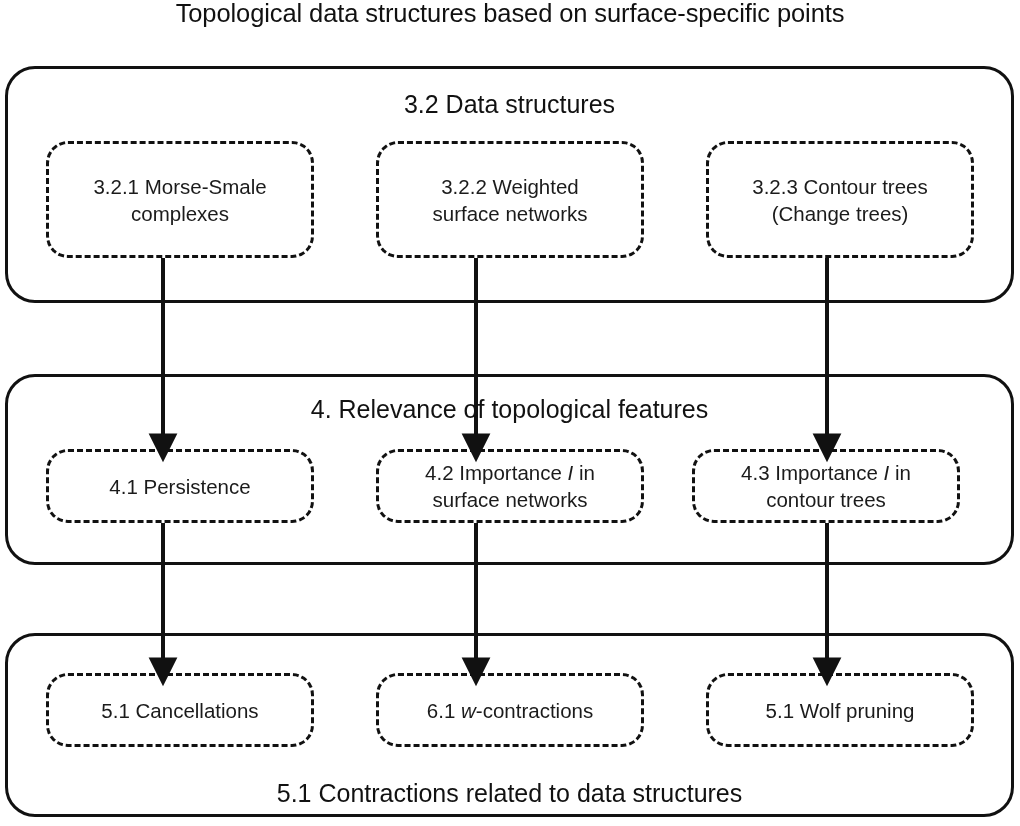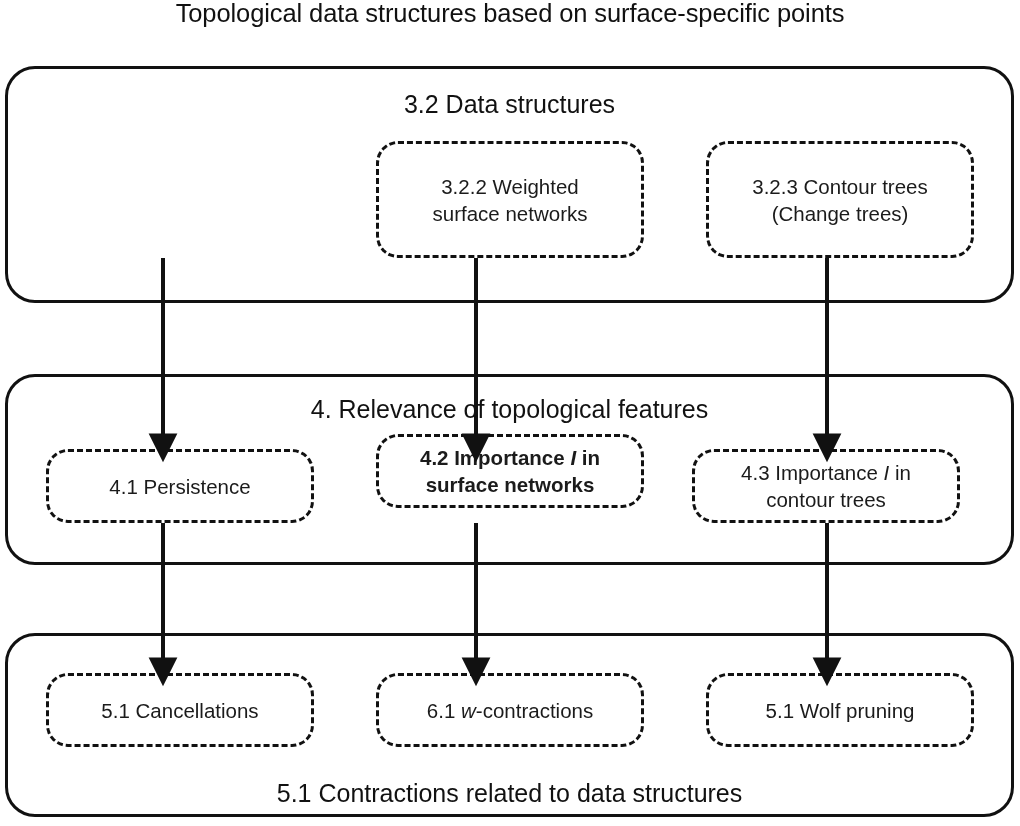--- a/index.html
+++ b/index.html
@@ -93,40 +93,44 @@
 <body>
 
 <div id="page">
 
   <div class="diagram-title">Topological data structures based on surface-specific points</div>
 
   <div class="group" style="left:5px; top:66px; width:1009px; height:237px;">
     <div class="group-heading" style="top:19px;">3.2 Data structures</div>
   </div>
 
+  <div class="node" style="left:46px; top:141px; width:268px; height:117px;">
+    <span class="label">3.2.1 Morse-Smale
+complexes</span>
+  </div>
 
   <div class="node" style="left:376px; top:141px; width:268px; height:117px;">
     <span class="label">3.2.2 Weighted
 surface networks</span>
   </div>
 
   <div class="node" style="left:706px; top:141px; width:268px; height:117px;">
     <span class="label">3.2.3 Contour trees
 (Change trees)</span>
   </div>
 
   <div class="group" style="left:5px; top:374px; width:1009px; height:191px;">
     <div class="group-heading" style="top:16px;">4. Relevance of topological features</div>
   </div>
 
   <div class="node" style="left:46px; top:449px; width:268px; height:74px;">
     <span class="label">4.1 Persistence</span>
   </div>
 
-  <div class="node" style="left:376px; top:434px; width:268px; height:74px;font-weight:bold;">
+  <div class="node" style="left:376px; top:449px; width:268px; height:74px;">
     <span class="label"><span>4.2 Importance </span><i>I</i><span> in
 surface networks</span></span>
   </div>
 
   <div class="node" style="left:692px; top:449px; width:268px; height:74px;">
     <span class="label"><span>4.3 Importance </span><i>I</i><span> in
 contour trees</span></span>
   </div>
 
   <div class="group" style="left:5px; top:633px; width:1009px; height:184px;">

